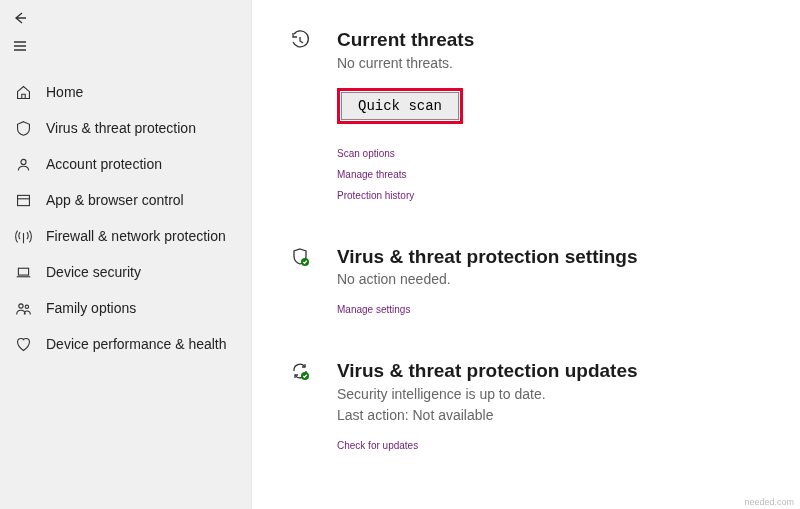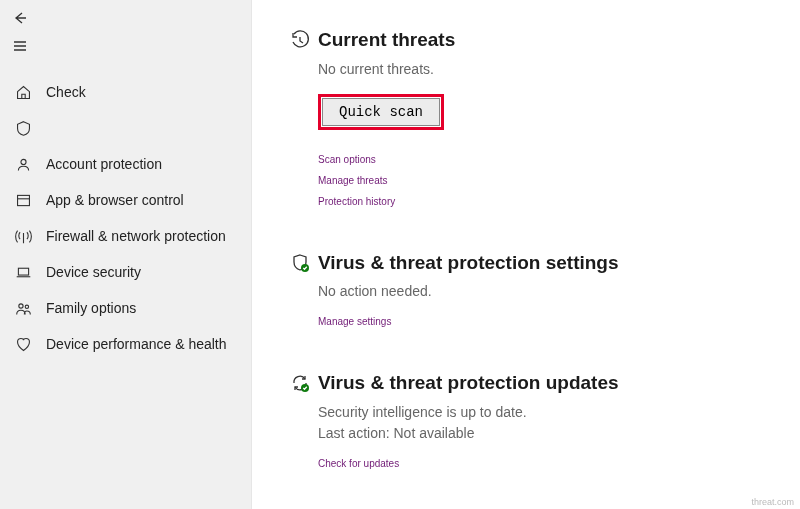--- a/index.html
+++ b/index.html
@@ -60,38 +60,37 @@
       padding: 28px 38px 10px 38px;
       overflow-y: auto;
       position: relative;
     }
     .section {
       margin-bottom: 44px;
     }
     .section-head {
       display: flex;
       align-items: flex-start;
-      gap: 8px;
+      gap: 27px;
     }
     .section-icon {
       width: 20px;
       height: 20px;
       flex-shrink: 0;
       margin-top: 2px;
       color: #333;
     }
     .section-title {
       font-size: 19px;
       font-weight: 600;
       color: #1b1b1b;
       line-height: 1.3;
     }
     .section-body {
       margin-left: 0;
-      margin-top: 6px;
       color: #555;
       font-size: 14px;
     }
     .section-body .desc-line { line-height: 1.5; color:#666; }
     .quick-scan-wrap {
       margin-top: 14px;
       margin-bottom: 14px;
       display: inline-block;
       border: 3px solid #e4002b;
       padding: 1px;
@@ -138,28 +137,29 @@
     </div>
   </div>
 
   <div class="nav-list">
     <div class="nav-item">
       <span class="nav-icon">
         <svg width="17" height="17" viewBox="0 0 20 20" fill="none" stroke="currentColor" stroke-width="1.3">
             <path d="M3 9 L10 3 L17 9 V17 H3 Z M8 17 V12 H12 V17"></path>
           </svg>
       </span>
-      <span class="nav-label">Check</span>
+      <span class="nav-label">Home</span>
     </div>
     <div class="nav-item">
       <span class="nav-icon">
         <svg width="17" height="17" viewBox="0 0 20 20" fill="none" stroke="currentColor" stroke-width="1.3">
             <path d="M10 2 L17 5 V10 C17 14 14 17 10 18 C6 17 3 14 3 10 V5 Z"></path>
           </svg>
       </span>
+      <span class="nav-label">Virus &amp; threat protection</span>
     </div>
     <div class="nav-item">
       <span class="nav-icon">
         <svg width="17" height="17" viewBox="0 0 20 20" fill="none" stroke="currentColor" stroke-width="1.3">
             <circle cx="10" cy="7" r="3"></circle>
             <path d="M4 17 C4 13 7 12 10 12 C13 12 16 13 16 17"></path>
           </svg>
       </span>
       <span class="nav-label">Account protection</span>
     </div>
@@ -269,14 +269,14 @@
         <div class="section-title">Virus &amp; threat protection updates</div>
         <div class="section-body">
           <div class="desc-line">Security intelligence is up to date.</div>
           <div class="desc-line">Last action: Not available</div>
           <span class="link" style="margin-top:14px">Check for updates</span>
         </div>
       </div>
     </div>
   </div>
 
-  <div class="watermark">threat.com</div>
+  <div class="watermark">needed.com</div>
 </div>
 
 </body></html>

